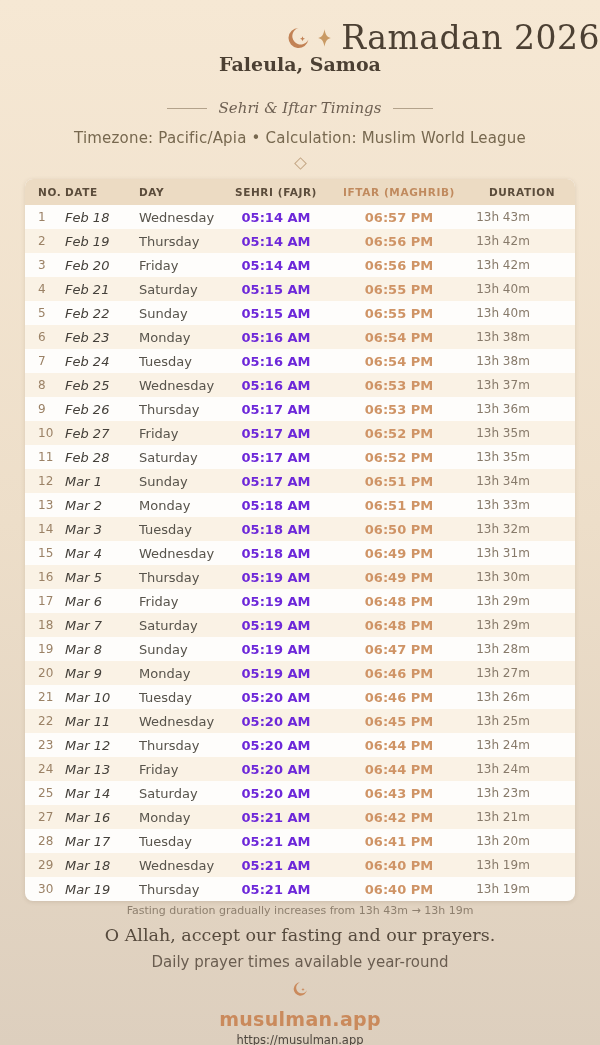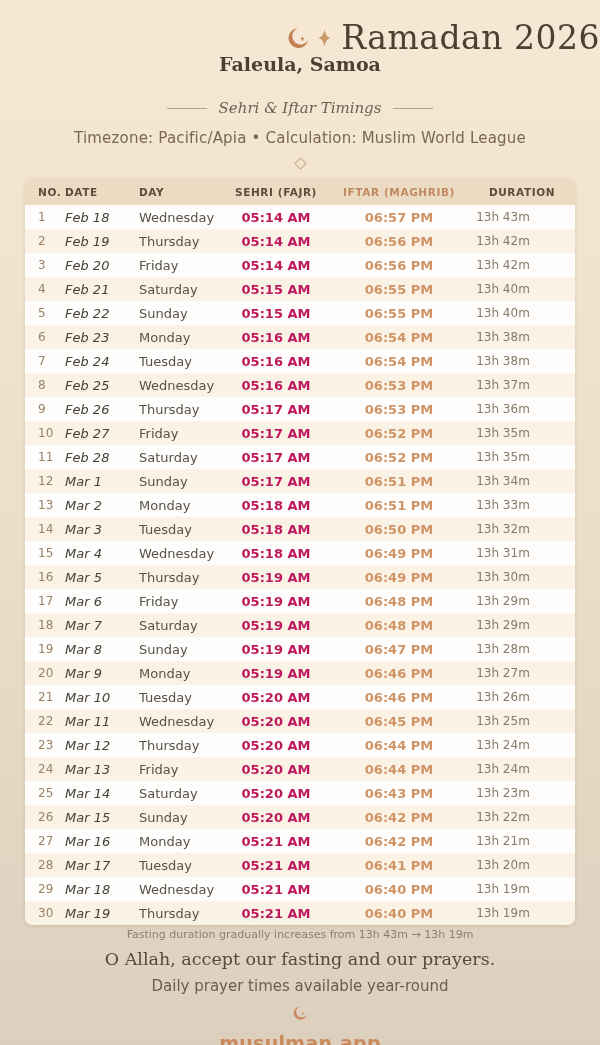--- a/index.html
+++ b/index.html
@@ -57,21 +57,21 @@
   }
   thead th.h-no { text-align: left; padding-left: 13px; }
   thead th.h-date, thead th.h-day { text-align: left; }
   thead th.h-iftar { color: #c08a5e; }
   tbody tr { height: 24px; }
   tbody tr:nth-child(even) { background: #faf2e5; }
   td { padding: 0; font-size: 13px; }
   td.col-no { padding-left: 13px; font-size: 12px; color: #9b8266; }
   td.col-date { color: #45413b; font-style: italic; }
   td.col-day { color: #57534b; }
-  td.col-sehri { text-align: center; font-weight: 700; color: #be185d; }
+  td.col-sehri { text-align: center; font-weight: 700; color: #6d28d9; }
   td.col-iftar { text-align: center; font-weight: 700; color: #cf9466; }
   td.col-duration { text-align: center; font-size: 12px; color: #877a6a; padding-right: 38px; }
 
   
   .ftr { text-align: center; }
   .fasting-note {
     margin-top: 3px; font-size: 11px; color: #8d7f6e;
   }
   .dua {
     margin-top: 8px; font-family: "DejaVu Serif", "Liberation Serif", serif;
@@ -335,28 +335,20 @@
           </tr>
           <tr>
             <td class="col-no">25</td>
             <td class="col-date">Mar 14</td>
             <td class="col-day">Saturday</td>
             <td class="col-sehri">05:20 AM</td>
             <td class="col-iftar">06:43 PM</td>
             <td class="col-duration">13h 23m</td>
           </tr>
           <tr>
-            <td class="col-no">26</td>
-            <td class="col-date">Mar 15</td>
-            <td class="col-day">Sunday</td>
-            <td class="col-sehri">05:20 AM</td>
-            <td class="col-iftar">06:42 PM</td>
-            <td class="col-duration">13h 22m</td>
-          </tr>
-          <tr>
             <td class="col-no">27</td>
             <td class="col-date">Mar 16</td>
             <td class="col-day">Monday</td>
             <td class="col-sehri">05:21 AM</td>
             <td class="col-iftar">06:42 PM</td>
             <td class="col-duration">13h 21m</td>
           </tr>
           <tr>
             <td class="col-no">28</td>
             <td class="col-date">Mar 17</td>

